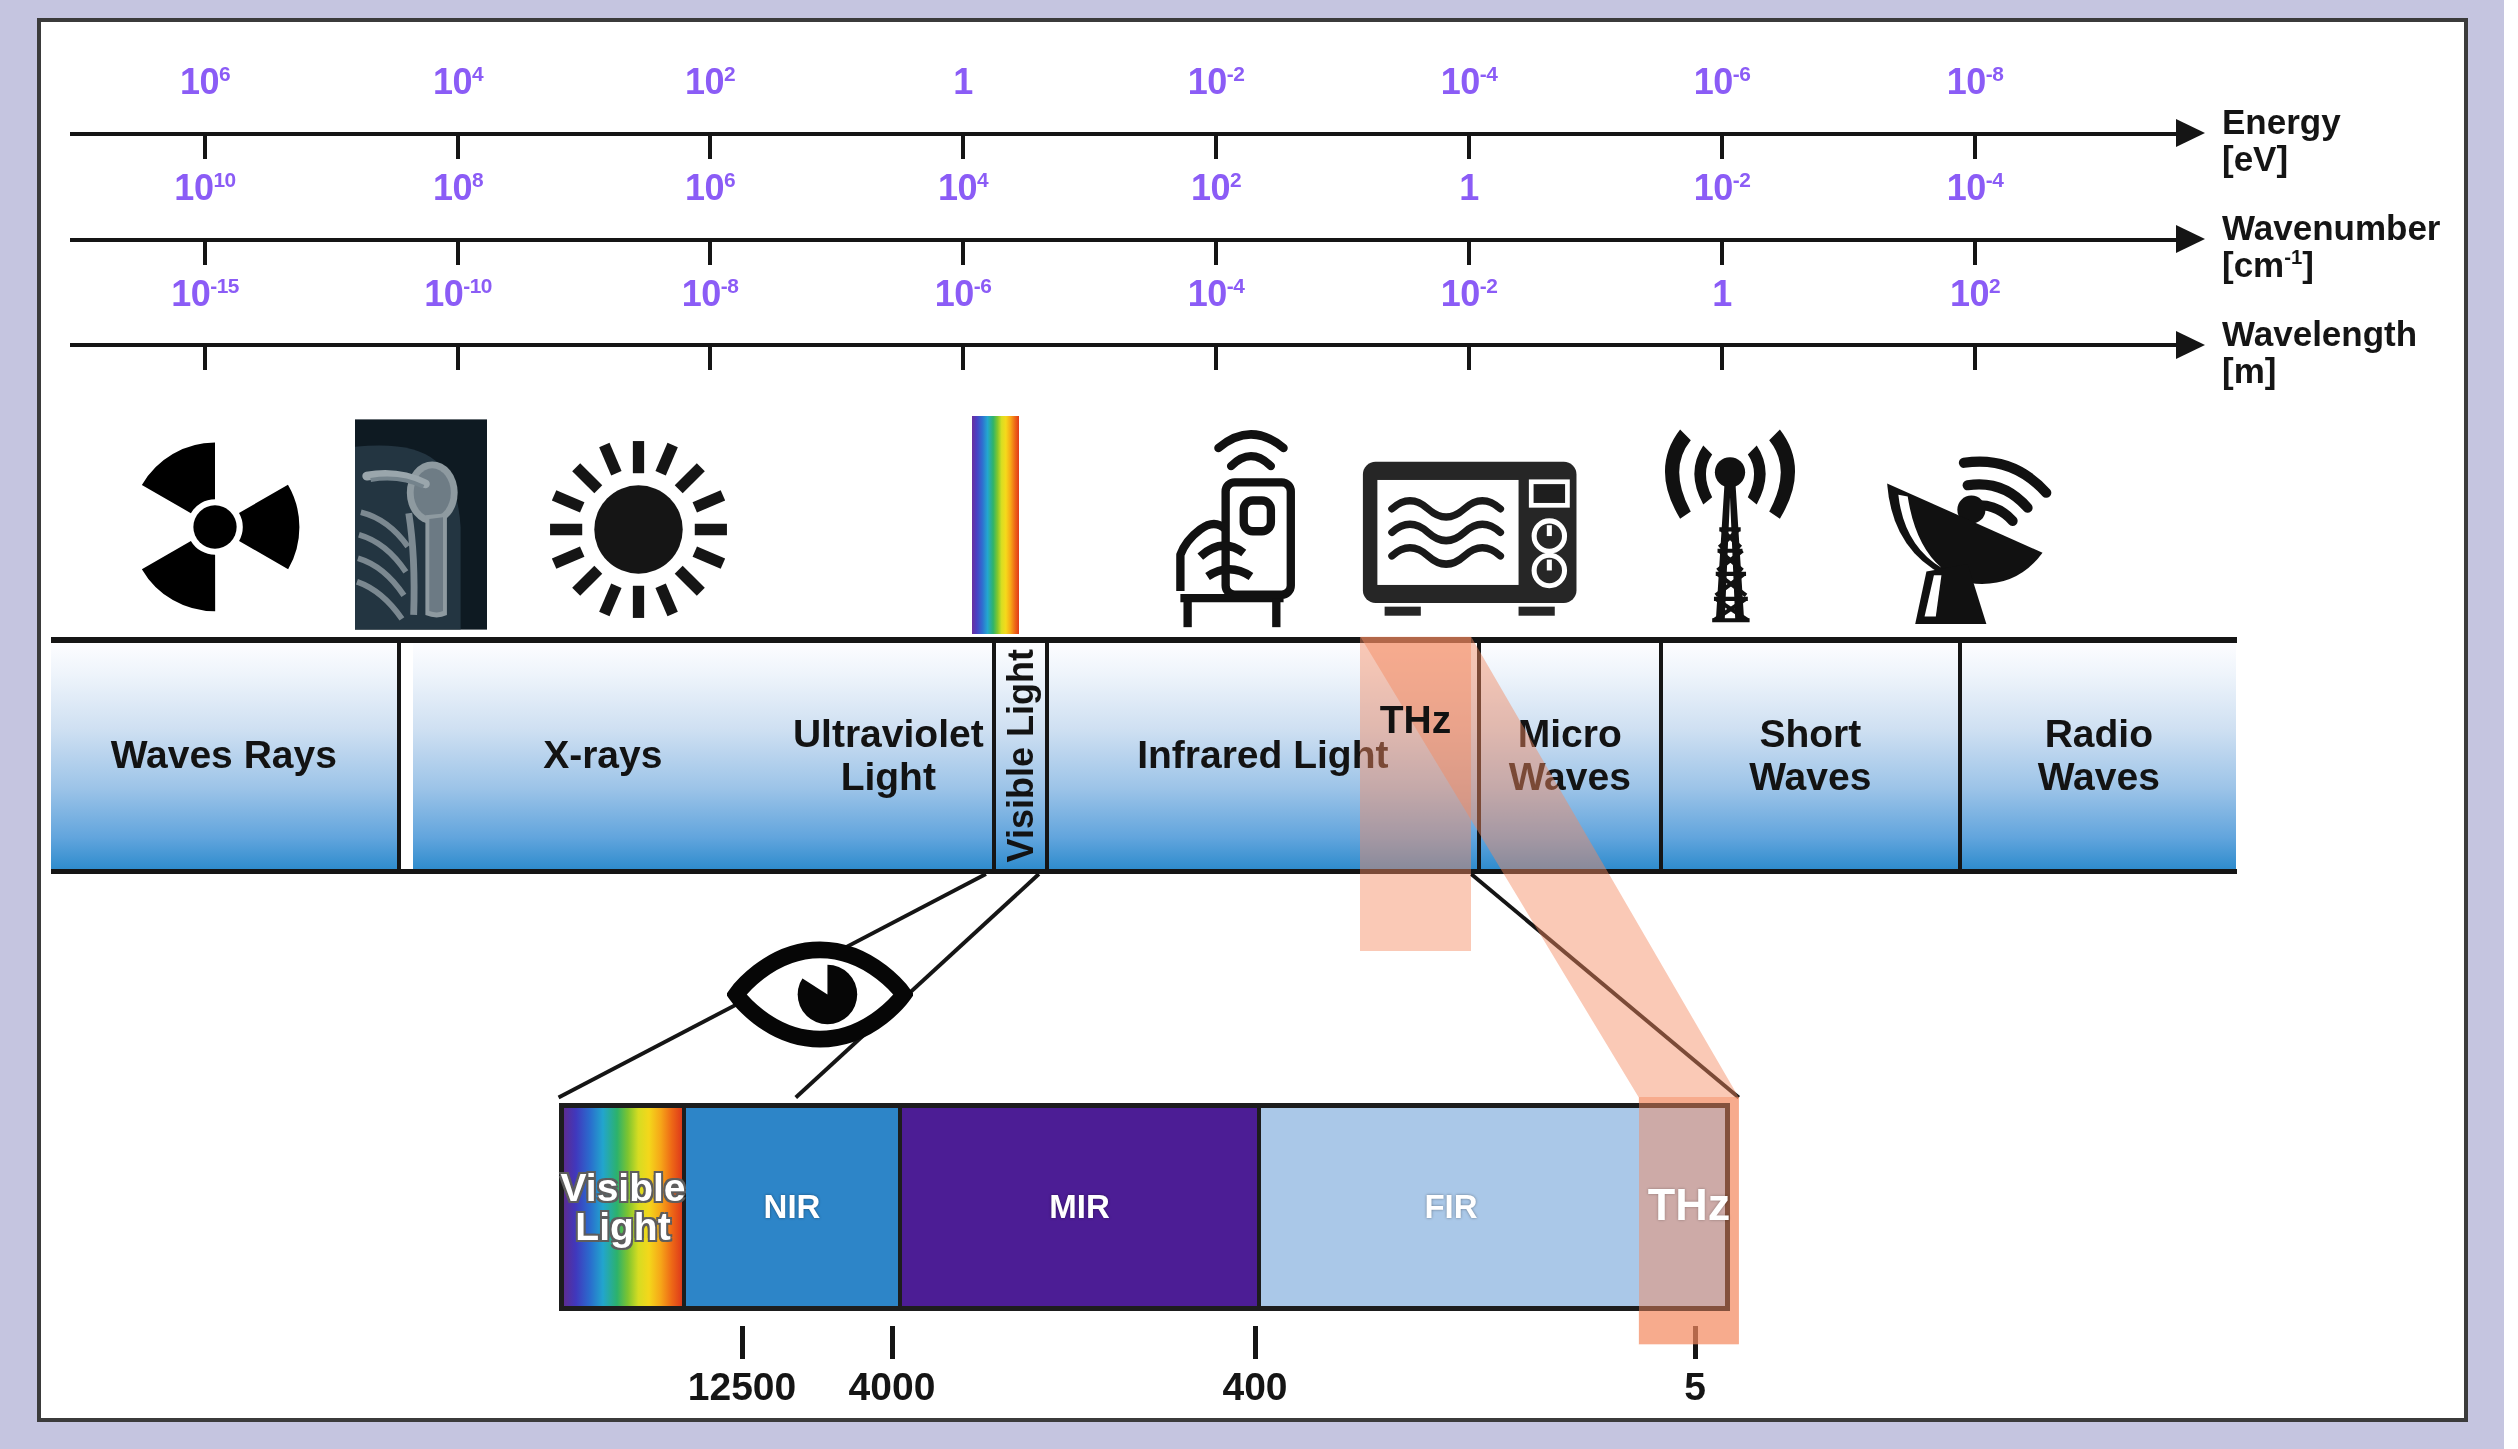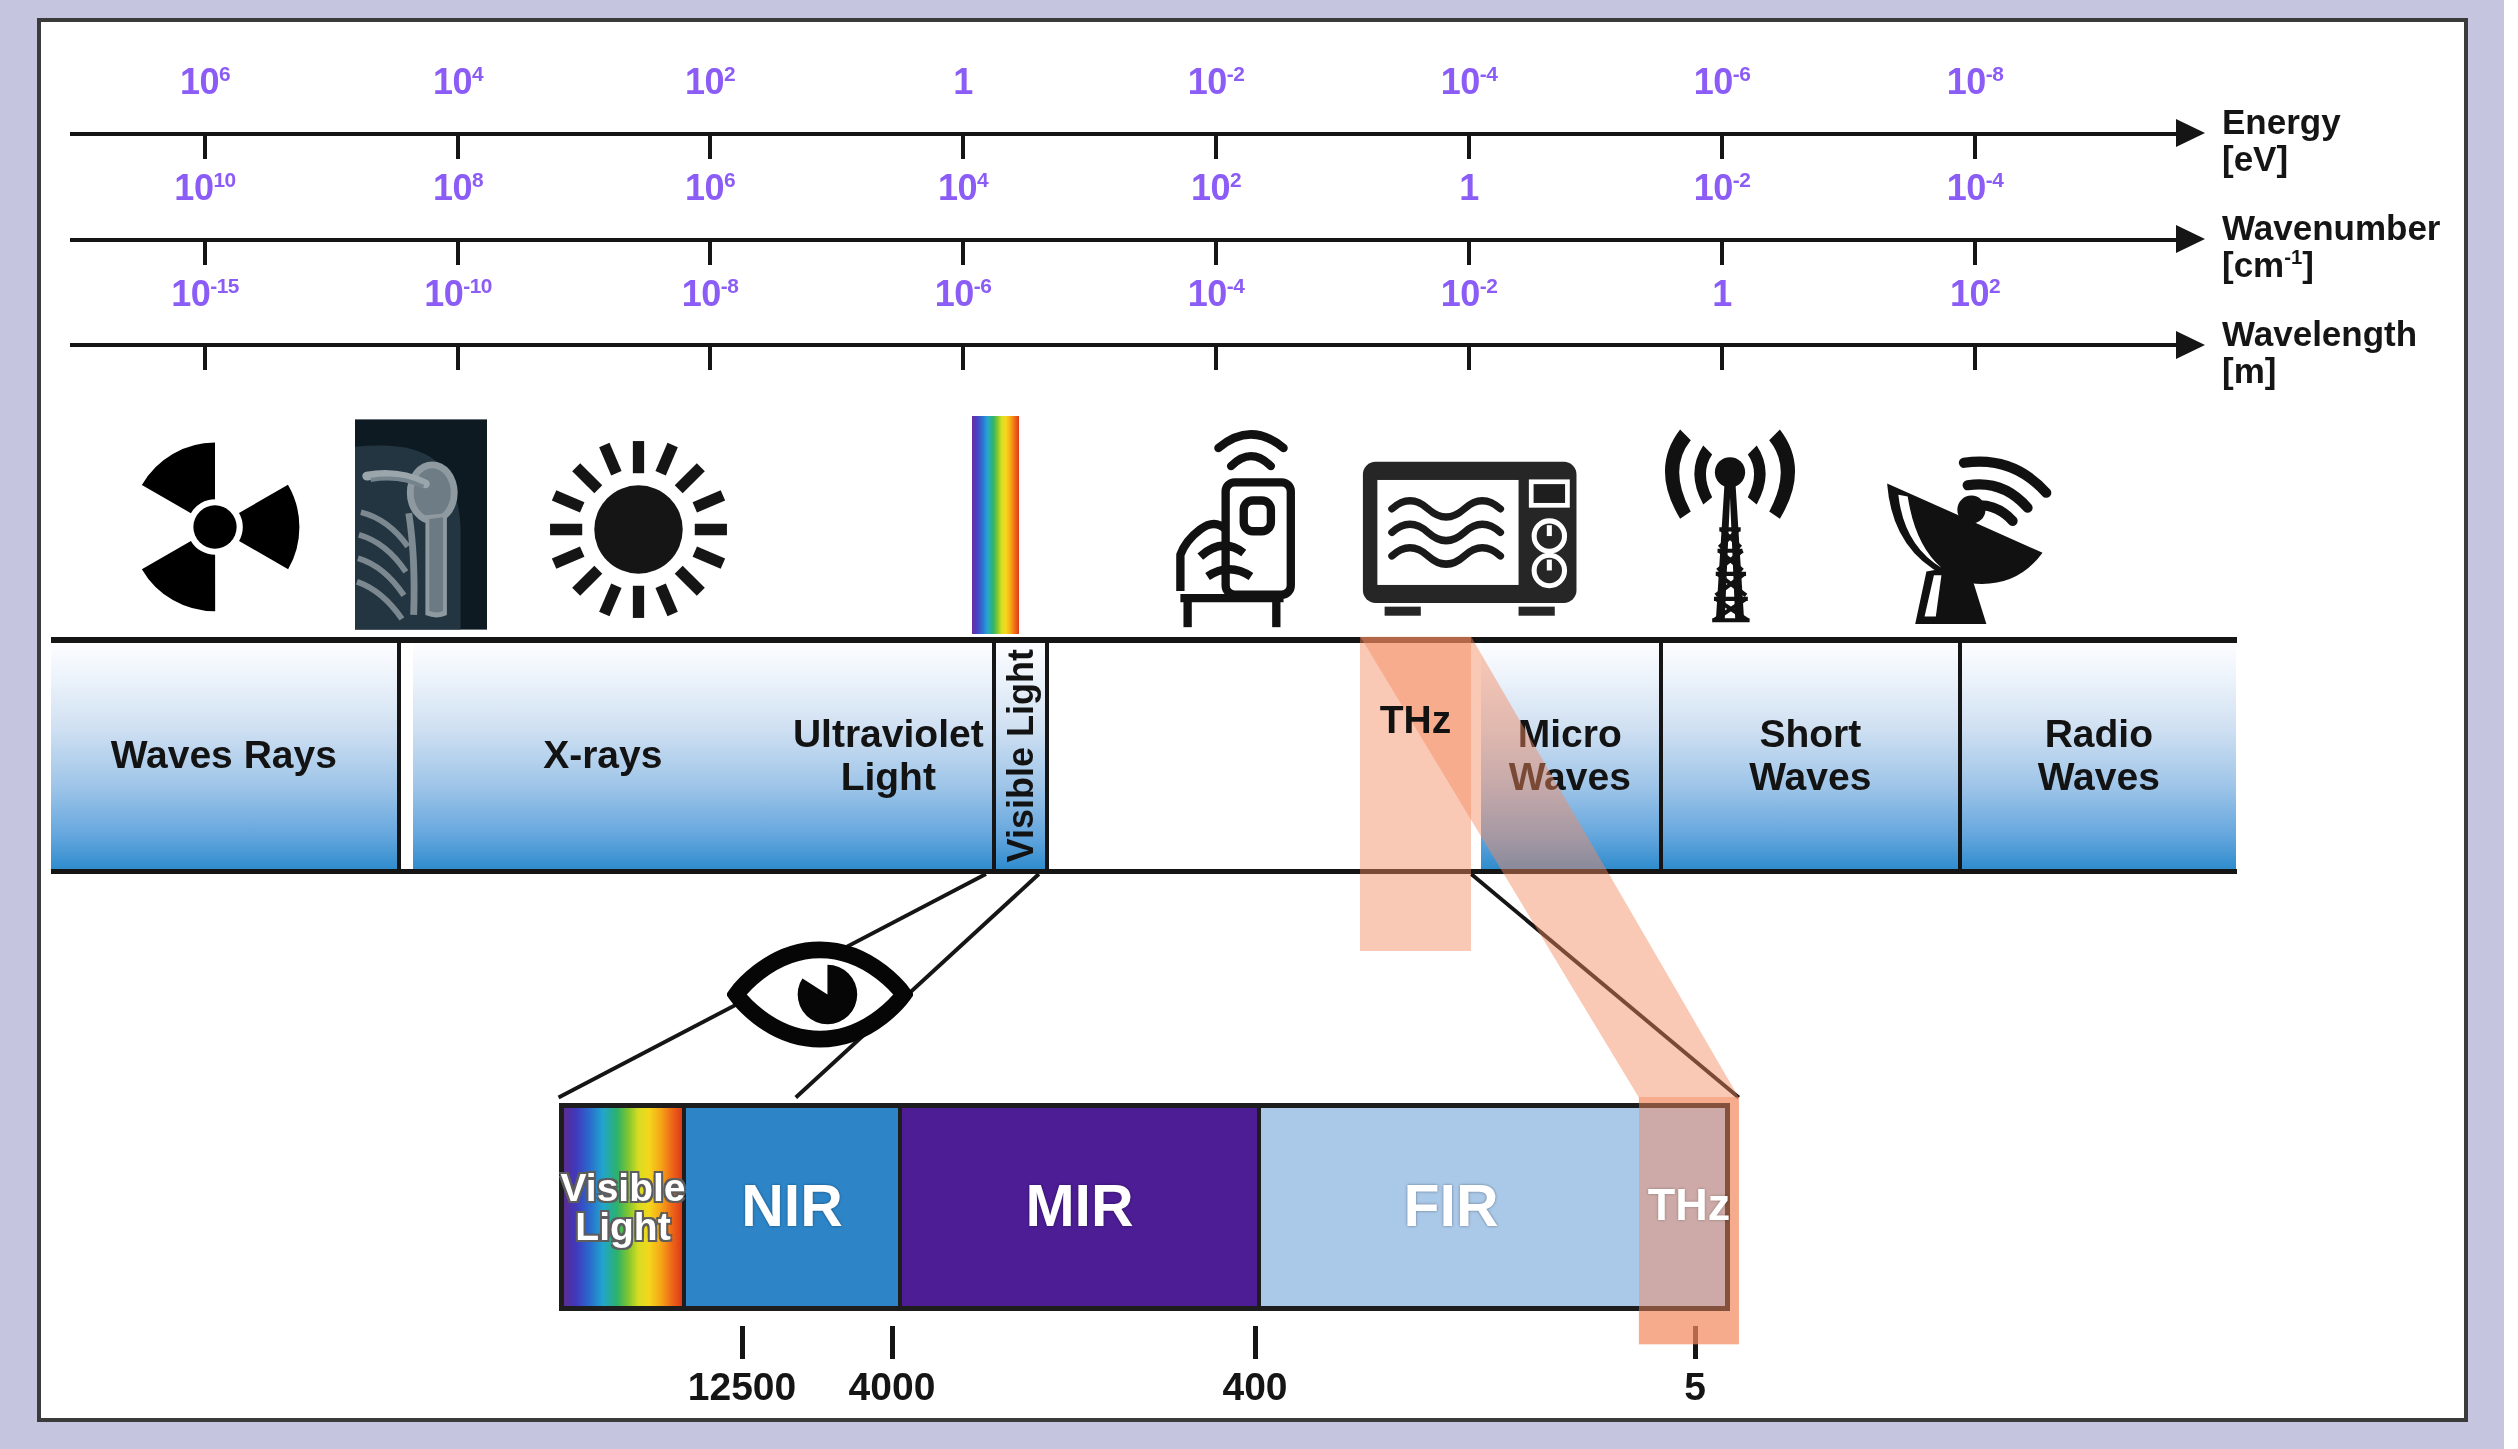--- a/index.html
+++ b/index.html
@@ -178,21 +178,21 @@
     position: relative;
     height: 100%;
     display: flex;
     align-items: center;
     justify-content: center;
     border-right: 4.9px solid #1d1d1d;
     box-sizing: border-box;
   }
   .zband:last-child { border-right: 0; align-items: center; }
   .zband-label {
-    font-size: 59px;
+    font-size: 33px;
     font-weight: bold;
     color: #ffffff;
     text-align: center;
     line-height: 1.0;
     white-space: pre-line;
     text-shadow: 0 0 2.9px rgba(0,0,0,0.42);
   }
   .zband-label.small {
     font-size: 39px;
     text-shadow:
@@ -487,20 +487,23 @@
       <div class="band" style="left:350px;  width:384px;margin-left:12px;">
         <div class="band-label">X-rays</div>
       </div>
       <div class="band" style="left:734px;  width:211px;">
         <div class="band-label">Ultraviolet
 Light</div>
       </div>
       <div class="band" style="left:945px;  width:53px;">
         <div class="band-label vertical">Visible Light</div>
       </div>
+      <div class="band" style="left:998px; width:432px;">
+        <div class="band-label">Infrared Light</div>
+      </div>
       <div class="band" style="left:1430px; width:182px;">
         <div class="band-label">Micro
 Waves</div>
       </div>
       <div class="band" style="left:1612px; width:299px;">
         <div class="band-label">Short
 Waves</div>
       </div>
       <div class="band" style="left:1911px; width:274px; border-right:0;">
         <div class="band-label">Radio

